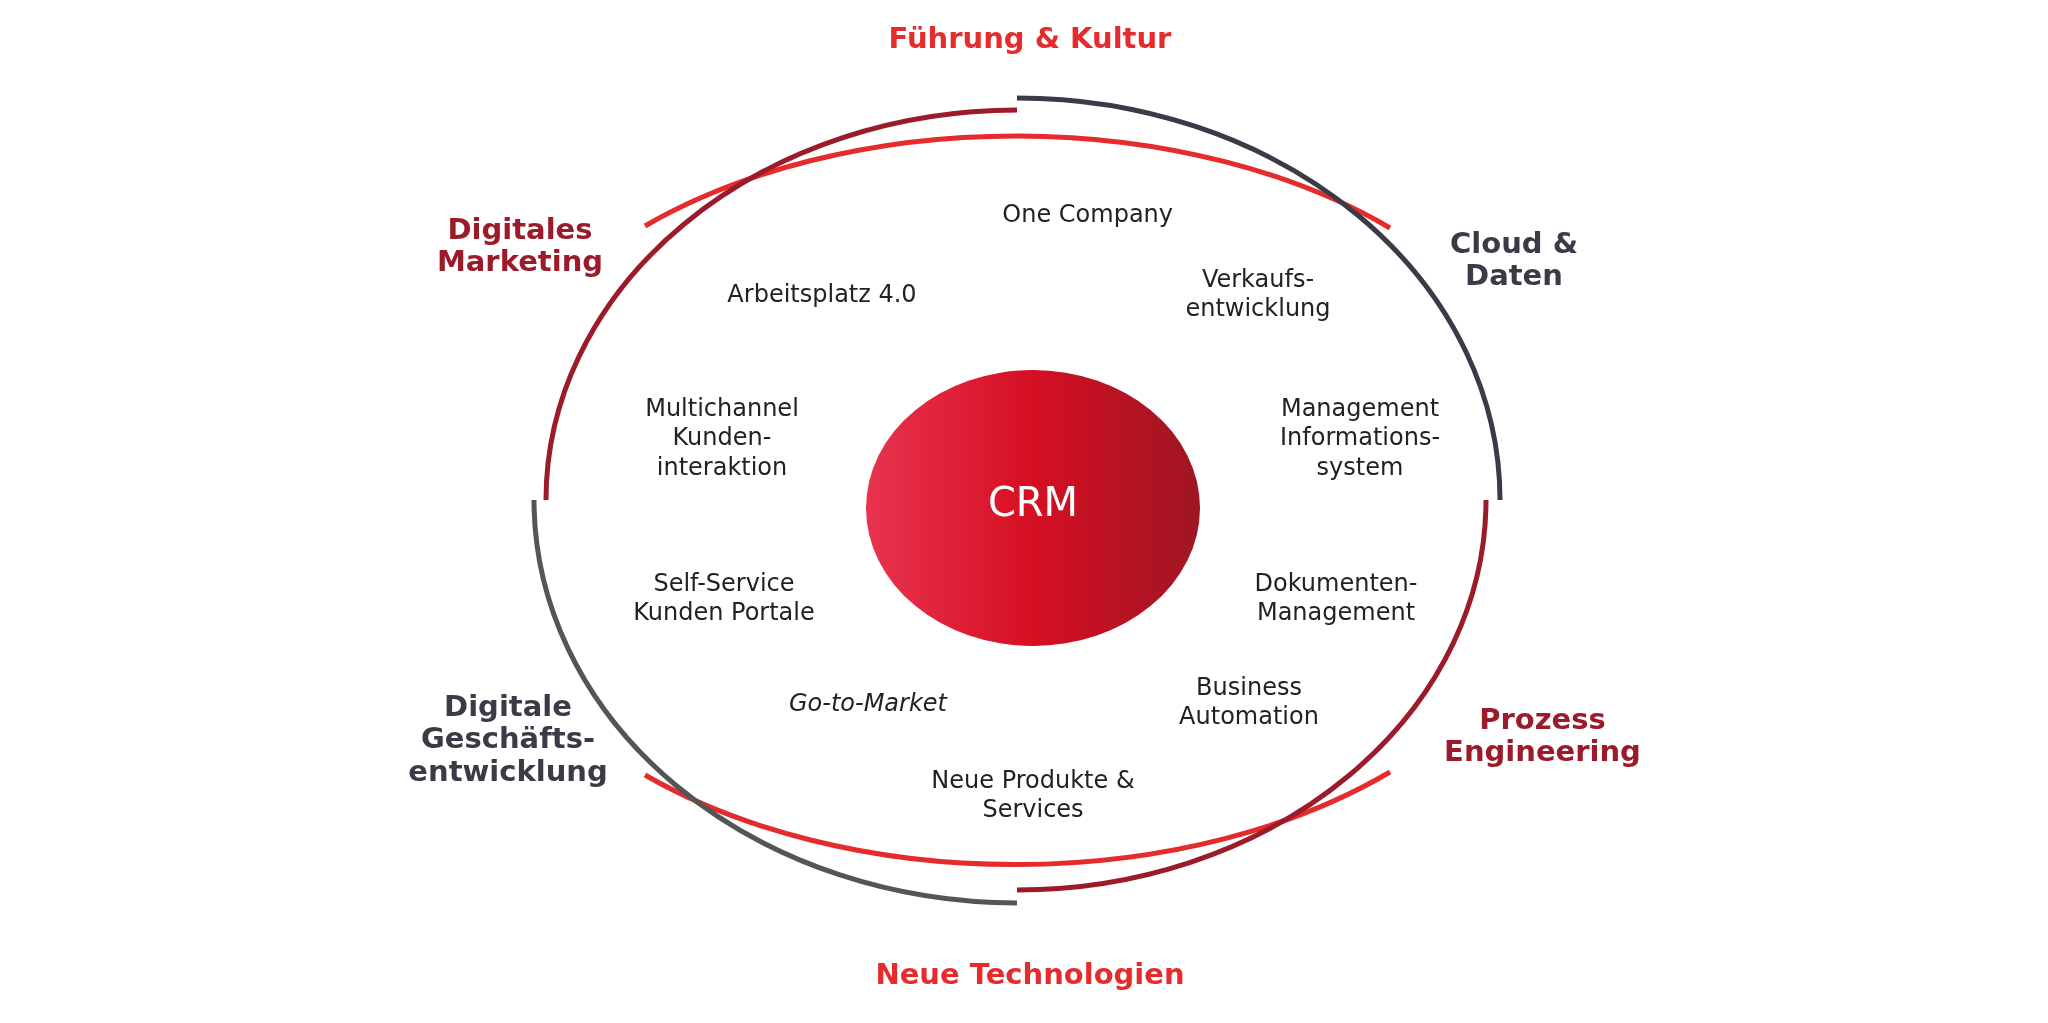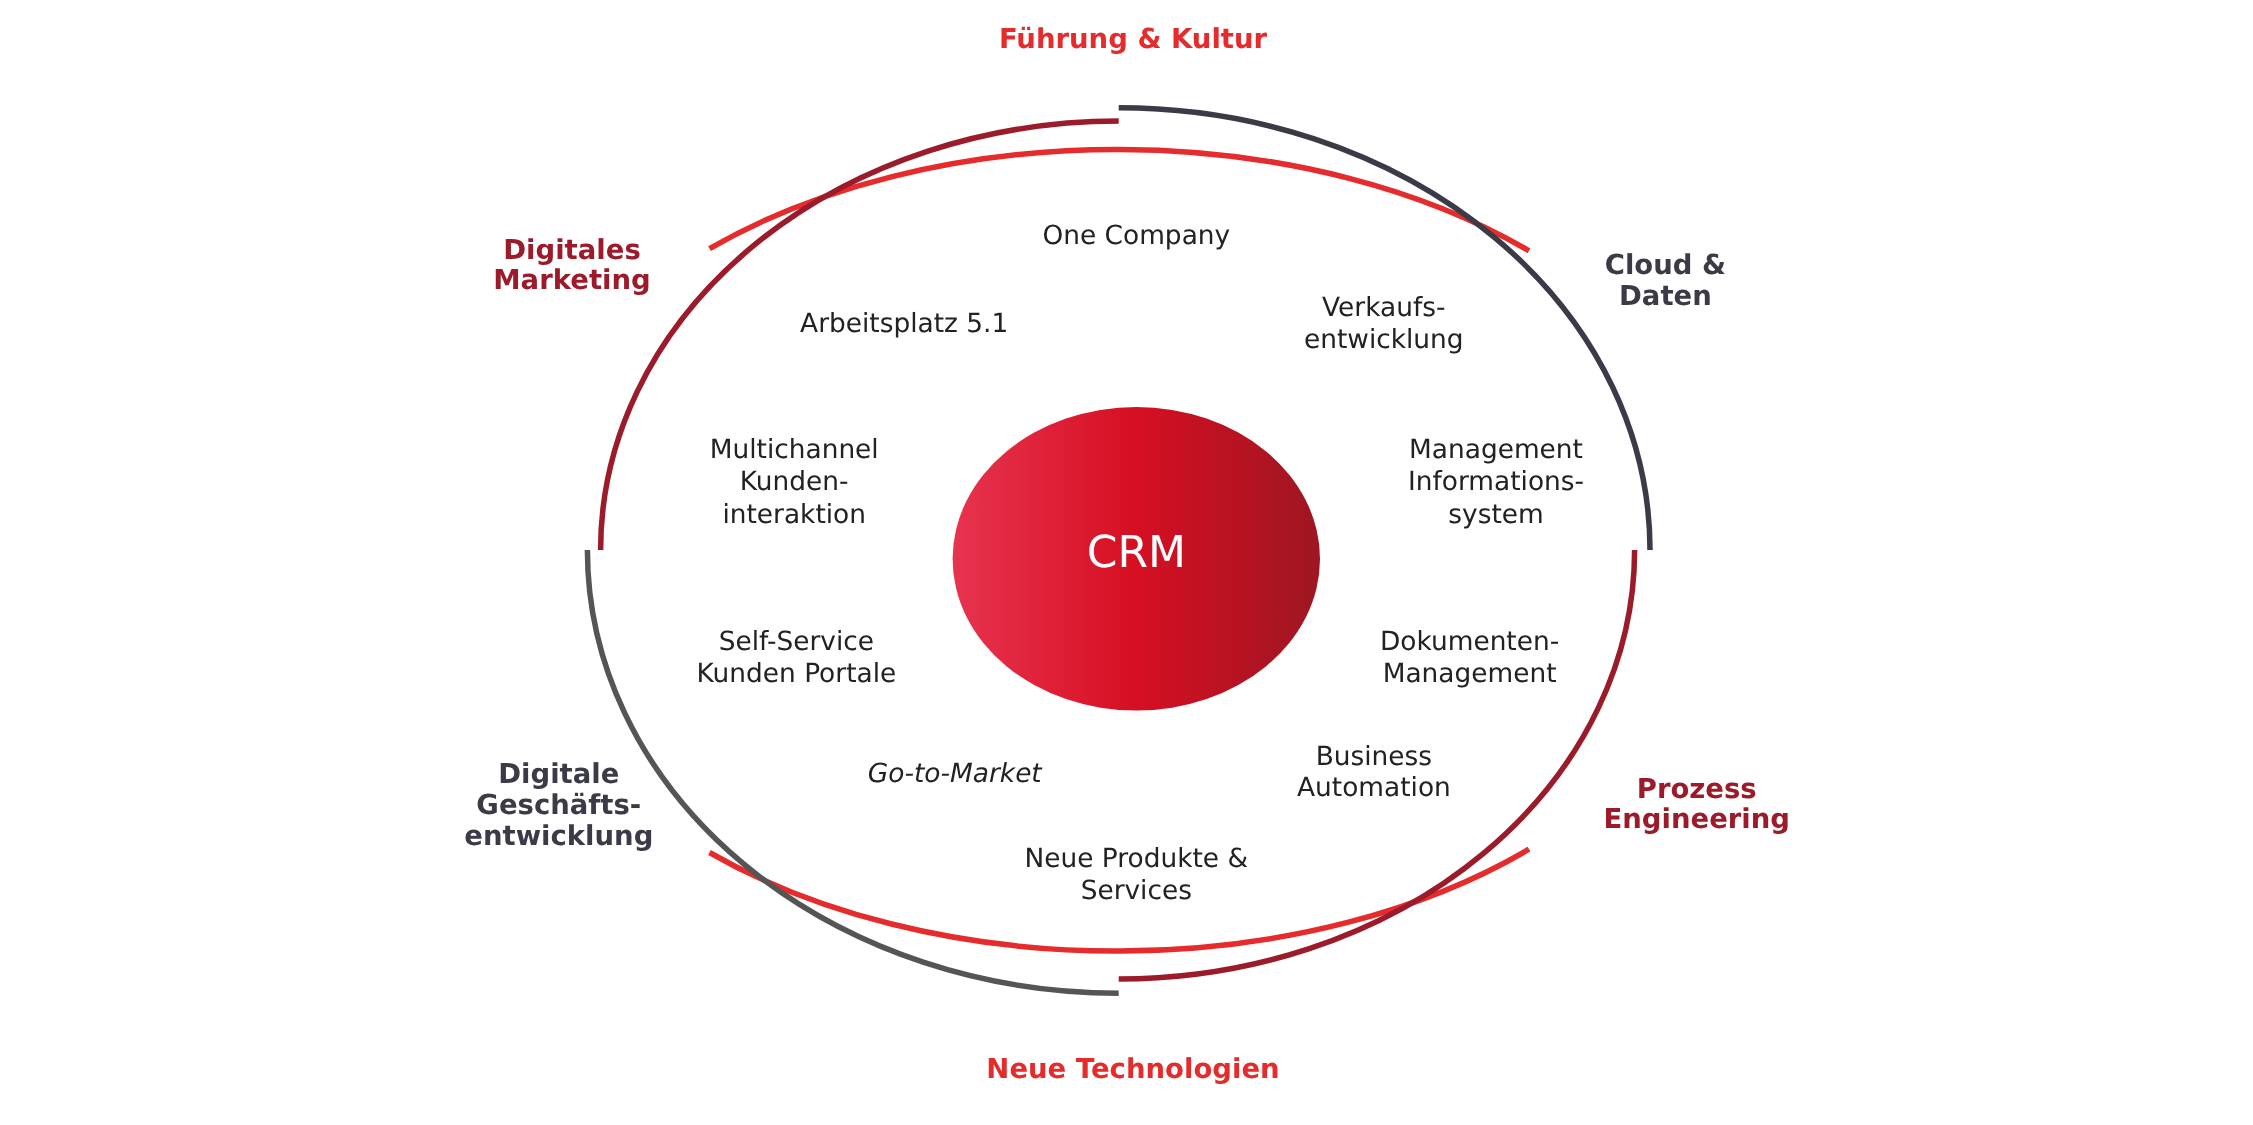--- a/index.html
+++ b/index.html
@@ -1,21 +1,21 @@
 <!DOCTYPE html>
 <html><head>
 <meta charset="utf-8">
 <style>
   html, body { margin: 0; padding: 0; background: #ffffff; }
   body { width: 2048px; height: 1023px; overflow: hidden; position: relative;
          font-family: "DejaVu Sans", sans-serif; }
   svg#diagram { position: absolute; left: 0; top: 0; }
   .lbl { position: absolute; text-align: center; white-space: pre-line; line-height: 1.22; }
   .inner { font-size: 24px; color: #222222; font-family: "DejaVu Sans", sans-serif; }
-  .outer { font-size: 25px; font-weight: bold; line-height: 1.12; }
+  .outer { font-size: 29px; font-weight: bold; line-height: 1.12; }
   .crm { font-size: 40px; color: #ffffff; }
 </style>
 </head>
 <body>
 
 <svg id="diagram" width="2048" height="1023" viewBox="0 0 2048 1023">
   <defs>
     <linearGradient id="crmGrad" x1="0" y1="0" x2="1" y2="0">
       <stop offset="0" id="g0" stop-color="#e8334f"></stop>
       <stop offset="0.5" id="g1" stop-color="#d60f22"></stop>
@@ -41,22 +41,22 @@
 Marketing</div>
 <div class="lbl outer" style="left:1394px; top:215px; width:240px; color:#3b3b48;margin-top:12px;">Cloud &amp;
 Daten</div>
 <div class="lbl outer" style="left:378px; top:690px; width:260px; color:#3b3b48;">Digitale
 Geschäfts-
 entwicklung</div>
 <div class="lbl outer" style="left:1420px; top:703px; width:245px; color:#9b1b2a;">Prozess
 Engineering</div>
 <div class="lbl outer" style="left:830px; top:958px; width:400px; color:#e52b2b;">Neue Technologien</div>
 
-<div class="lbl inner" style="left:893px; top:200px; width:280px;">One Company</div>
-<div class="lbl inner" style="left:682px; top:280px; width:280px;">Arbeitsplatz 5.1</div>
+<div class="lbl inner" style="left:893px; top:200px; width:280px;text-align:right;">One Company</div>
+<div class="lbl inner" style="left:682px; top:280px; width:280px;">Arbeitsplatz 4.0</div>
 <div class="lbl inner" style="left:1118px; top:265px; width:280px;">Verkaufs-
 entwicklung</div>
 <div class="lbl inner" style="left:582px; top:394px; width:280px;">Multichannel
 Kunden-
 interaktion</div>
 <div class="lbl inner" style="left:1220px; top:394px; width:280px;">Management
 Informations-
 system</div>
 <div class="lbl inner" style="left:584px; top:569px; width:280px;text-align:center;">Self-Service
 Kunden Portale</div>

